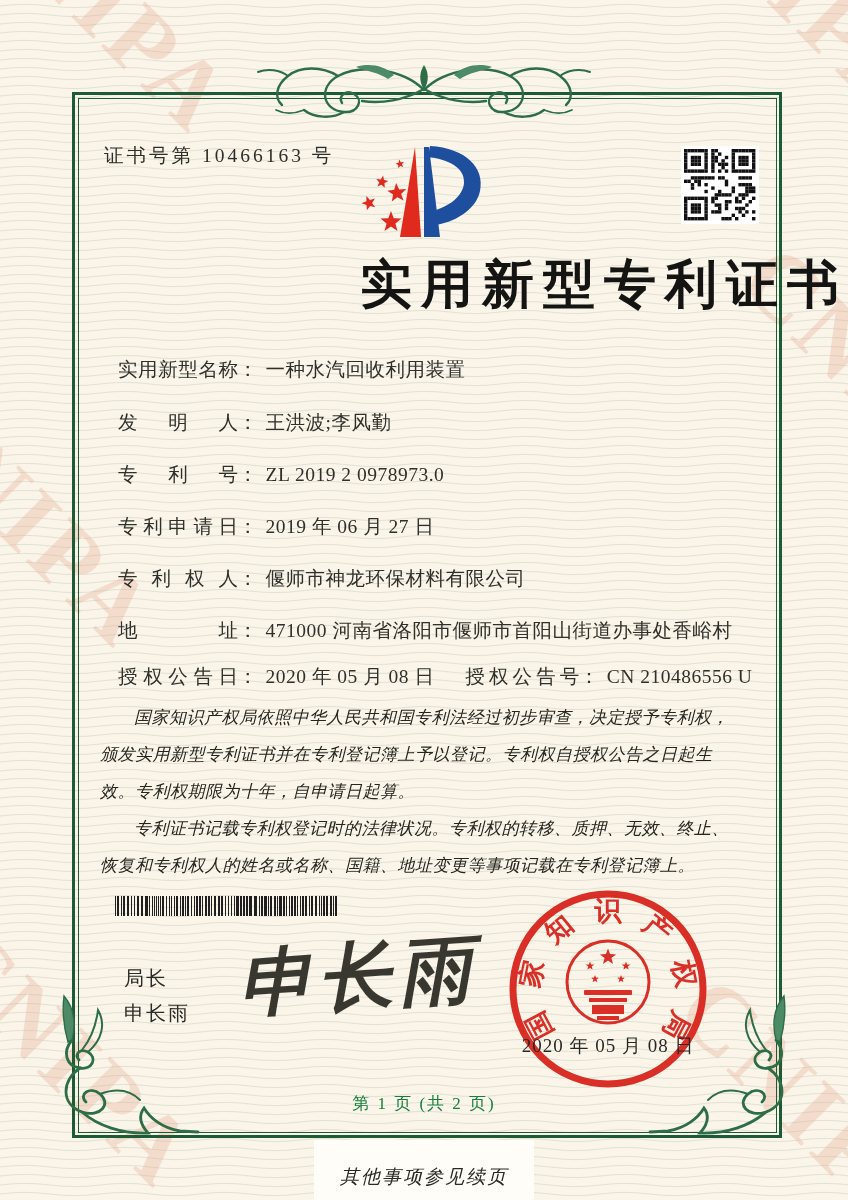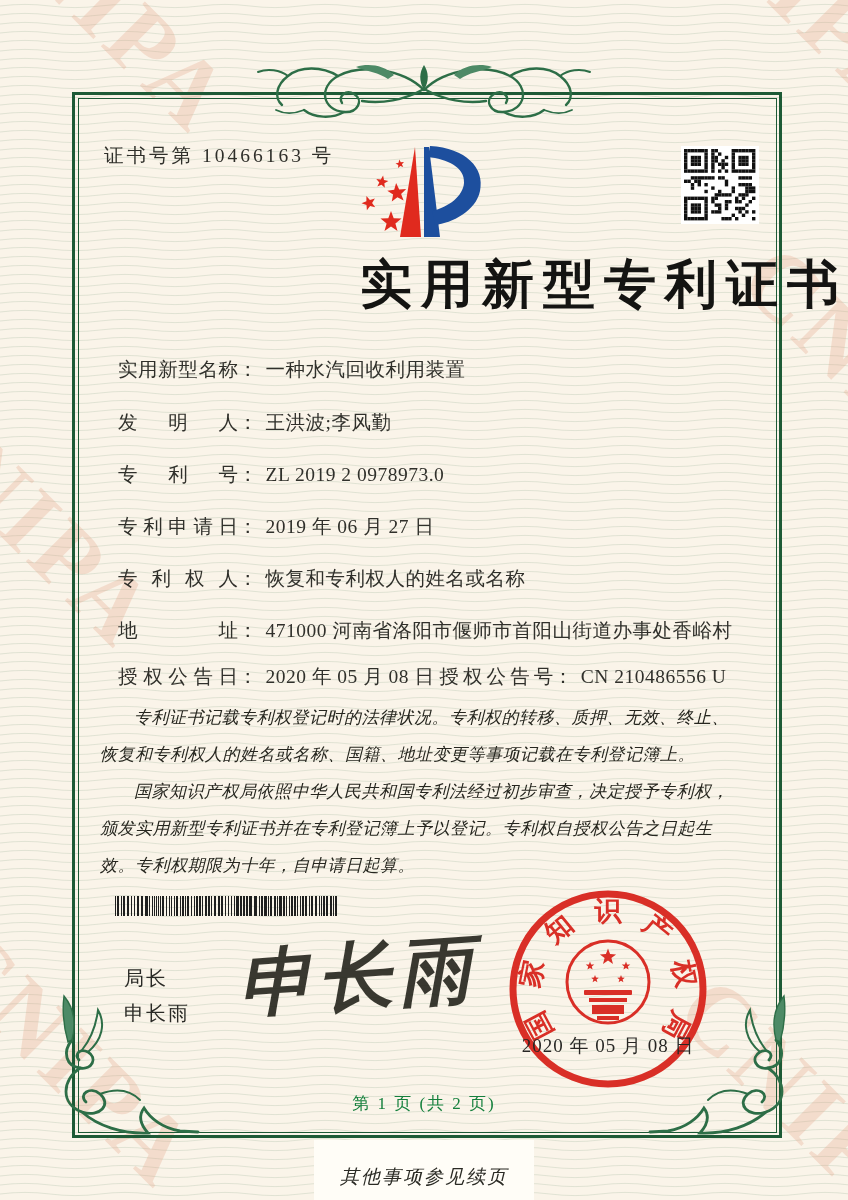--- a/index.html
+++ b/index.html
@@ -29,21 +29,21 @@
   .cert-no{position:absolute;left:104px;top:142px;font-size:19.5px;letter-spacing:3px;color:#2f2f2a;}
   .logo{position:absolute;left:336px;top:134px;}
   .qr{position:absolute;left:681px;top:146px;}
   .title{position:absolute;left:0;right:0;top:250px;text-align:right;font-size:52px;
          font-weight:bold;letter-spacing:9px;color:#141412;font-family:Liberation Mono, monospace;}
   .field-row{position:absolute;left:118px;font-size:19.5px;color:#30302b;white-space:nowrap;}
   .flabel{display:inline-block;width:120px;text-align:justify;text-align-last:justify;}
   .fcolon{display:inline-block;}
   .fvalue{margin-left:8px;letter-spacing:0.5px;}
   .r1{top:356px}.r2{top:409px}.r3{top:461px}.r4{top:513px}.r5{top:565px}.r6{top:617px}.r7{top:663px}
-  .grant-g2{}
+  .grant-g2{margin-left:26px;}
   .grant-g2 .flabel{width:114px;}
   .paras{position:absolute;left:100px;top:699px;width:644px;font-size:17px;line-height:37px;
          font-style:italic;color:#26261f;}
   .paras p{margin:0;text-indent:2em;letter-spacing:0.5px;}
   .barcode{position:absolute;left:115px;top:896px;}
   .sig-title{position:absolute;left:124px;top:965px;font-family:Liberation Mono, monospace;
              font-size:20px;color:#2a2a26;letter-spacing:2px;}
   .sig-name{position:absolute;left:124px;top:1000px;font-family:"Liberation Sans",sans-serif;
             font-size:20px;color:#2a2a26;letter-spacing:2px;}
   .sig-script{position:absolute;left:238px;top:928px;font-size:74px;font-weight:600;
@@ -338,33 +338,33 @@
     <div class="field-row r1">
       <span class="flabel">实用新型名称</span><span class="fcolon">：</span><span class="fvalue">一种水汽回收利用装置</span>
     </div>
     <div class="field-row r3">
       <span class="flabel">专利号</span><span class="fcolon">：</span><span class="fvalue">ZL 2019 2 0978973.0</span>
     </div>
     <div class="field-row r4">
       <span class="flabel">专利申请日</span><span class="fcolon">：</span><span class="fvalue">2019 年 06 月 27 日</span>
     </div>
     <div class="field-row r5">
-      <span class="flabel">专利权人</span><span class="fcolon">：</span><span class="fvalue">恢复和专利权人的姓名或名称</span>
+      <span class="flabel">专利权人</span><span class="fcolon">：</span><span class="fvalue">偃师市神龙环保材料有限公司</span>
     </div>
     <div class="field-row r6">
       <span class="flabel">地址</span><span class="fcolon">：</span><span class="fvalue">471000 河南省洛阳市偃师市首阳山街道办事处香峪村</span>
     </div>
     <div class="field-row r7">
       <span><span class="flabel">授权公告日</span><span class="fcolon">：</span><span class="fvalue">2020 年 05 月 08 日</span></span>
       <span class="grant-g2"><span class="flabel">授权公告号</span><span class="fcolon">：</span><span class="fvalue">CN 210486556 U</span></span>
     </div>
 
     <div class="paras">
+      <p>国家知识产权局依照中华人民共和国专利法经过初步审查，决定授予专利权，颁发实用新型专利证书并在专利登记簿上予以登记。专利权自授权公告之日起生效。专利权期限为十年，自申请日起算。</p>
       <p>专利证书记载专利权登记时的法律状况。专利权的转移、质押、无效、终止、恢复和专利权人的姓名或名称、国籍、地址变更等事项记载在专利登记簿上。</p>
-      <p>国家知识产权局依照中华人民共和国专利法经过初步审查，决定授予专利权，颁发实用新型专利证书并在专利登记簿上予以登记。专利权自授权公告之日起生效。专利权期限为十年，自申请日起算。</p>
     </div>
 
     <svg id="barcode-svg" class="barcode" width="225" height="20" viewBox="0 0 225 20">
         <rect x="0" y="0" width="1" height="20" fill="#1f1f1f"></rect>
         <rect x="2" y="0" width="2" height="20" fill="#1f1f1f"></rect>
         <rect x="6" y="0" width="1" height="20" fill="#1f1f1f"></rect>
         <rect x="8" y="0" width="2" height="20" fill="#1f1f1f"></rect>
         <rect x="12" y="0" width="2" height="20" fill="#1f1f1f"></rect>
         <rect x="16" y="0" width="1" height="20" fill="#1f1f1f"></rect>
         <rect x="19" y="0" width="1" height="20" fill="#1f1f1f"></rect>

